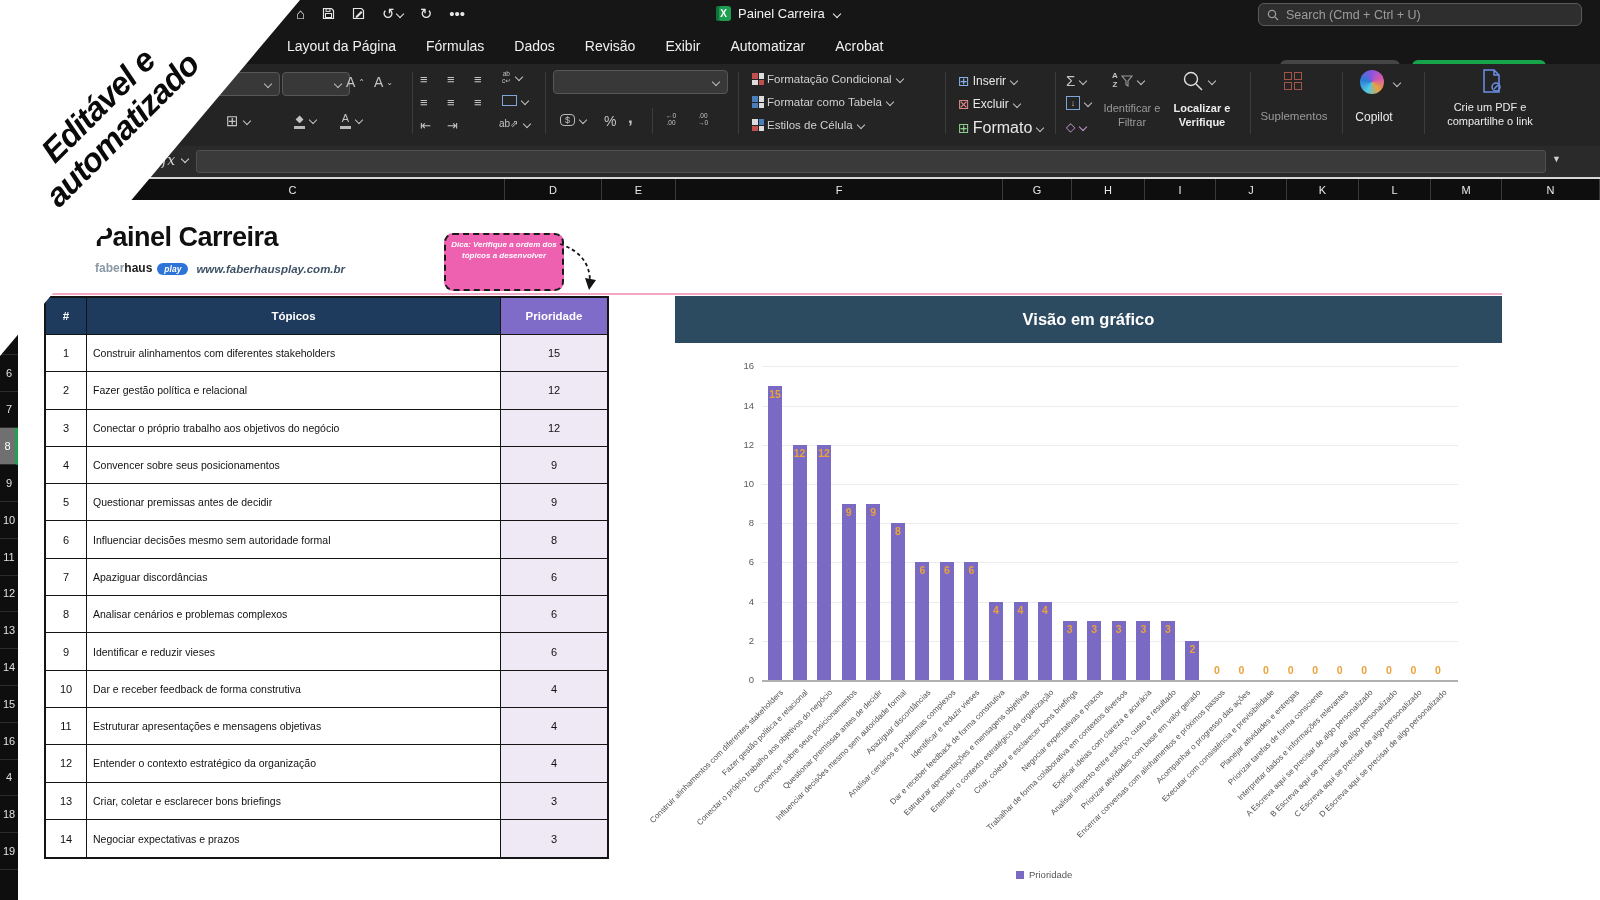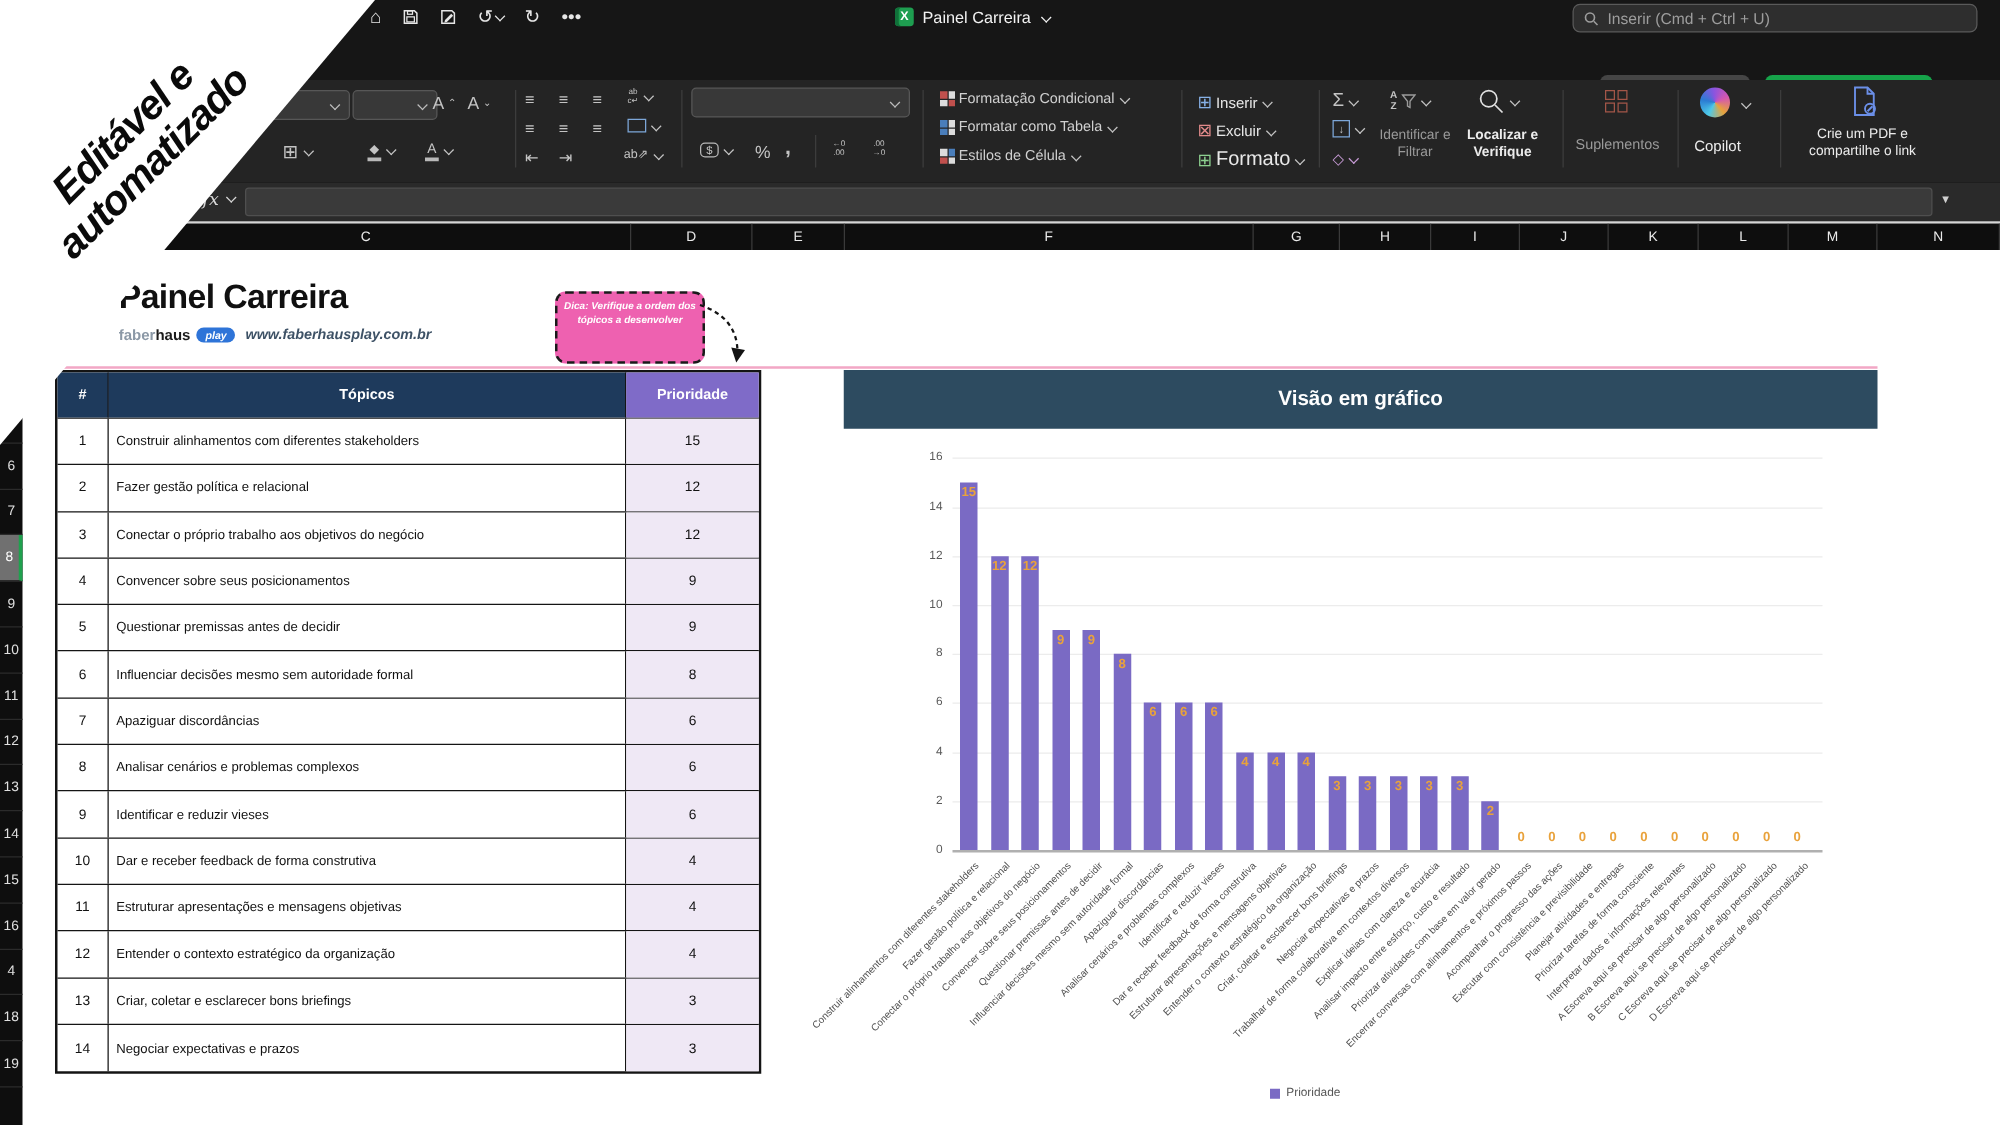--- a/index.html
+++ b/index.html
@@ -41,21 +41,21 @@
   .colhead{position:absolute;left:0;top:179px;width:1600px;height:21px;background:#0e0e0e;}
   .chcell{position:absolute;top:0;height:21px;border-right:1px solid #3a3a3a;color:#eaeaea;font-size:11px;
           display:flex;align-items:center;justify-content:center;box-sizing:border-box;}
   
   .sheet{position:absolute;left:0;top:200px;width:1600px;height:700px;background:#ffffff;overflow:hidden;}
   .gutter{position:absolute;left:0;top:0;width:18px;height:700px;background:#0e0e0e;}
   .gcell{position:absolute;left:0;width:18px;border-bottom:1px solid #2b2b2b;color:#e0e0e0;font-size:11px;
          display:flex;align-items:center;justify-content:center;box-sizing:border-box;}
   .gcell.sel{background:#707070;color:#fff;border-right:3px solid #1FA14E;}
   .pagetitle{position:absolute;left:95px;top:22px;font-size:27px;font-weight:bold;color:#101010;letter-spacing:-0.5px;}
-  .brand{position:absolute;left:95px;top:61px;display:flex;align-items:center;gap:5px;font-size:12px;}
+  .brand{position:absolute;left:95px;top:61px;display:flex;align-items:flex-end;gap:5px;font-size:12px;}
   .playpill{background:#2E74D8;color:#fff;font-style:italic;font-weight:bold;font-size:8.5px;padding:1px 7px;border-radius:8px;}
   .brandurl{font-style:italic;font-weight:bold;color:#3E5266;font-size:11.5px;margin-left:3px;}
   .callout{position:absolute;left:444px;top:33px;width:112px;height:49px;background:#EE61B0;border:2px dashed #1a1a1a;
            border-radius:9px;color:#fff;font-size:8px;font-weight:bold;font-style:italic;text-align:center;
            padding:5px 2px 0 2px;line-height:1.35;}
   .pinkline{position:absolute;left:44px;top:93px;width:1458px;height:2px;background:#F2A7C5;}
   .tablewrap{position:absolute;left:44px;top:96px;width:561px;border:2px solid #141414;background:#fff;}
   .ttitle{height:45px;background:#2D4B60;color:#fff;font-weight:bold;font-size:16.5px;display:flex;align-items:center;
           justify-content:center;border-bottom:1.5px solid #141414;}
   .trow{display:flex;height:37.3px;border-bottom:1.5px solid #141414;box-sizing:border-box;}
@@ -113,23 +113,32 @@
     <span>Painel Carreira</span>
     <span class="cv"></span>
   </div>
   <div class="tb-search">
     <span>
       <svg width="12" height="12" viewBox="0 0 12 12">
           <circle cx="5" cy="5" r="3.6" fill="none" stroke="#9d9d9d" stroke-width="1.3"></circle>
           <line x1="8" y1="8" x2="11" y2="11" stroke="#9d9d9d" stroke-width="1.3"></line>
         </svg>
     </span>
-    <span>Inserir (Cmd + Ctrl + U)</span>
+    <span>Search (Cmd + Ctrl + U)</span>
   </div>
   <div class="menubar">
+    <div class="tabs" id="menu-tabs">
+        <div class="tab">Layout da Página</div>
+        <div class="tab">Fórmulas</div>
+        <div class="tab">Dados</div>
+        <div class="tab">Revisão</div>
+        <div class="tab">Exibir</div>
+        <div class="tab">Automatizar</div>
+        <div class="tab">Acrobat</div>
+      </div>
     <div class="btn-comments">
       <span>
         <svg width="15" height="14" viewBox="0 0 15 14">
             <rect x="1" y="1.5" width="13" height="9" rx="2" fill="none" stroke="#f0f0f0" stroke-width="1.3"></rect>
             <path d="M4.5 10.5 L4.5 13 L8 10.5" fill="none" stroke="#f0f0f0" stroke-width="1.3"></path>
           </svg>
       </span>
       <span>Comentários</span>
     </div>
     <div class="btn-share">

